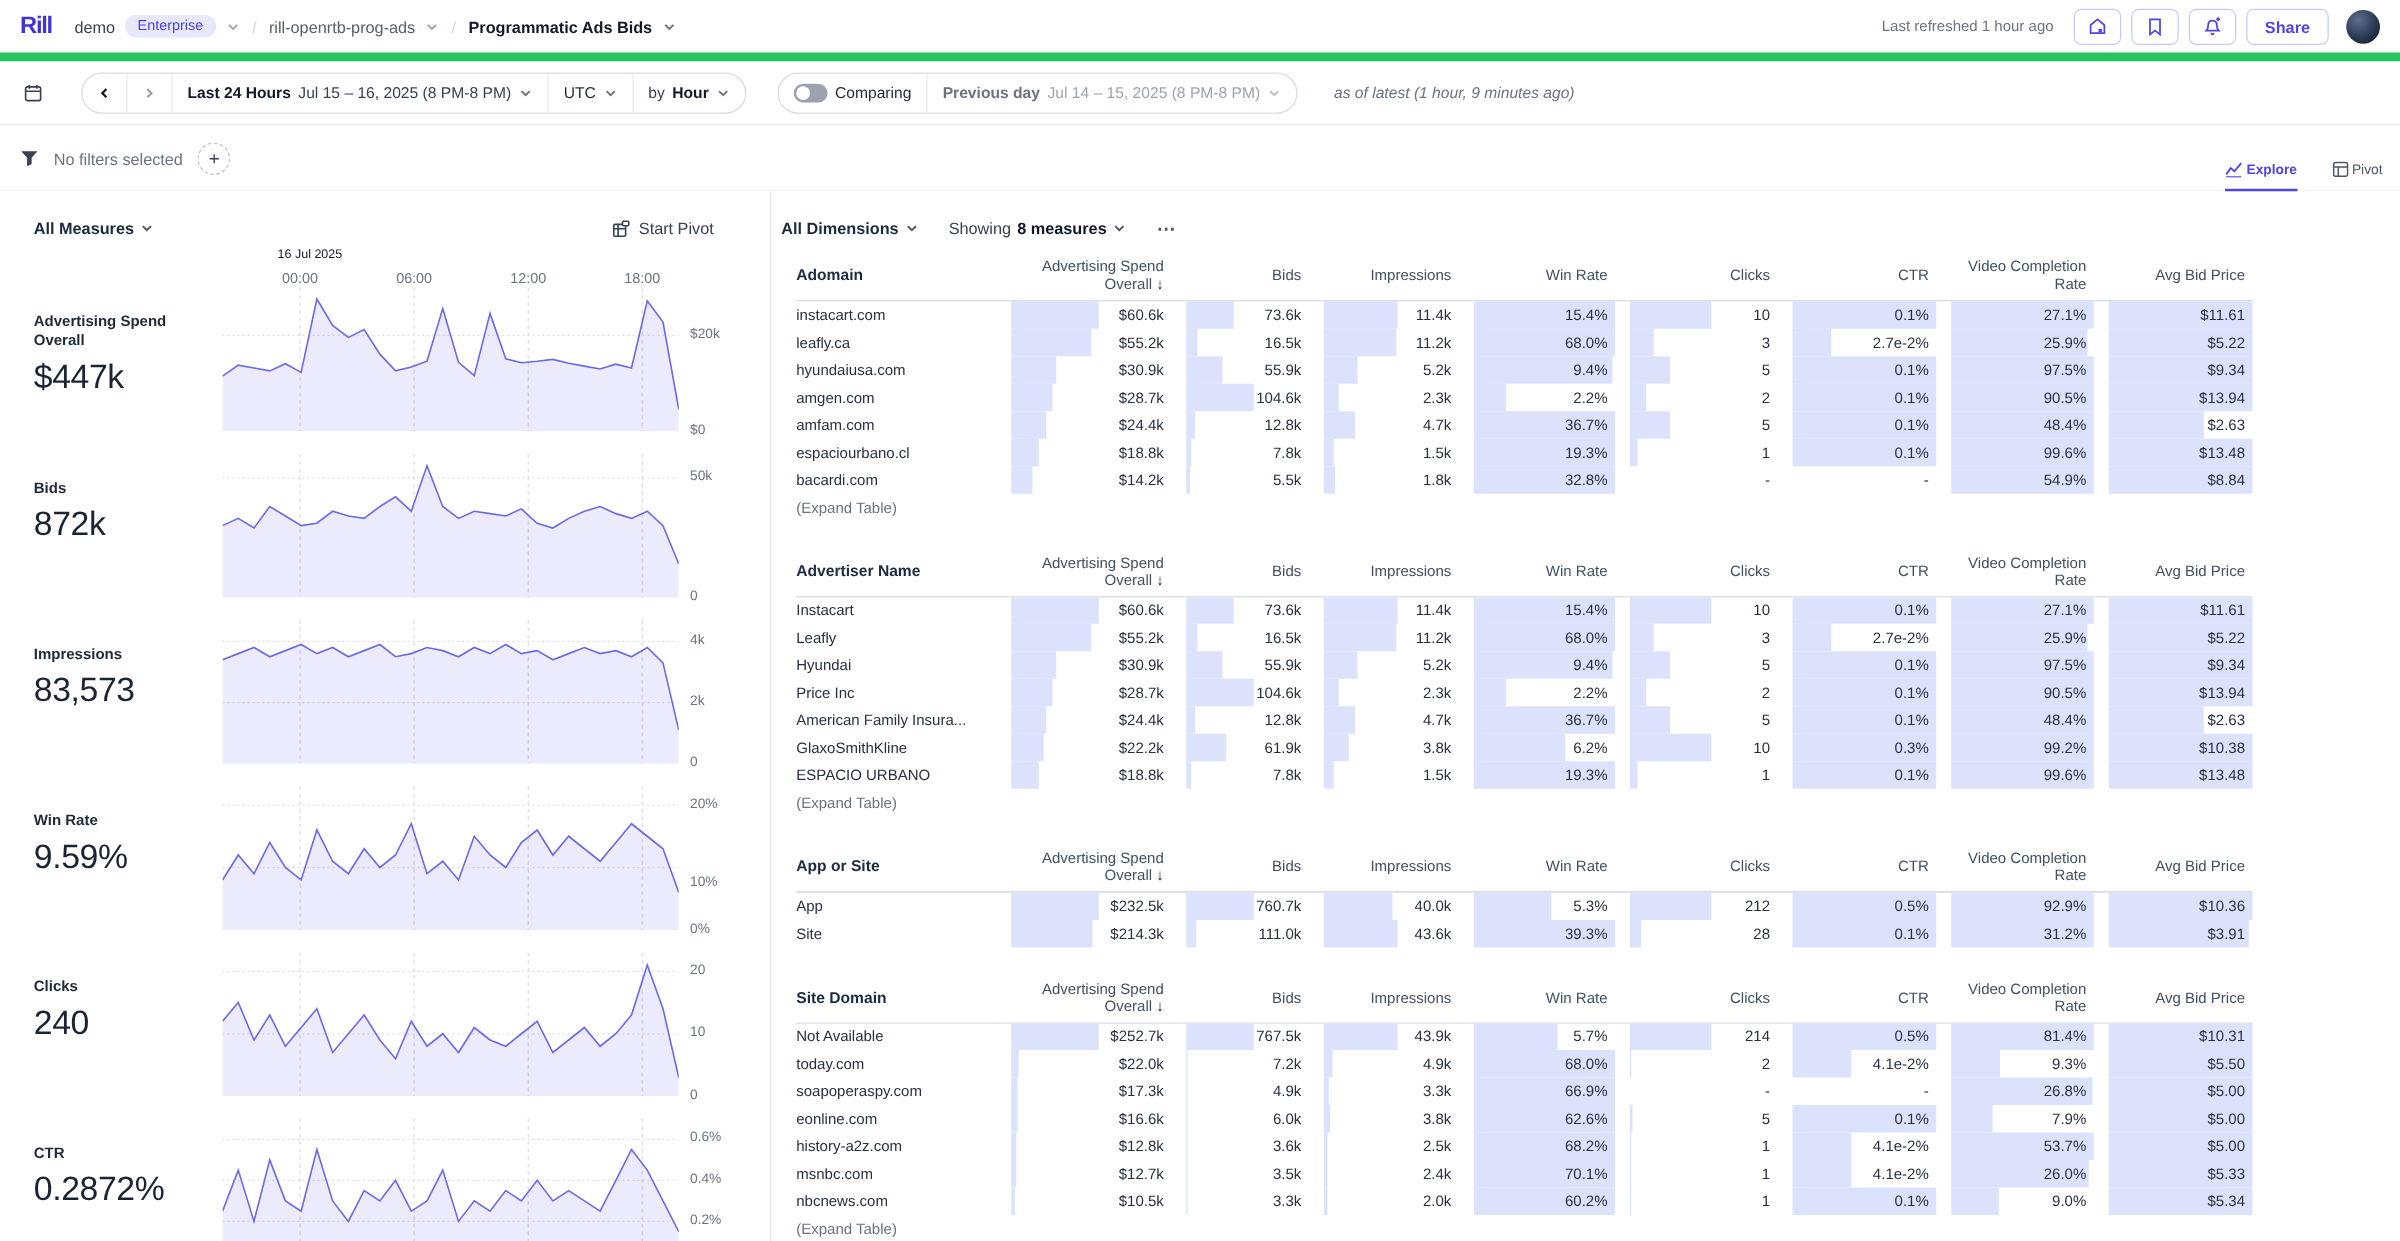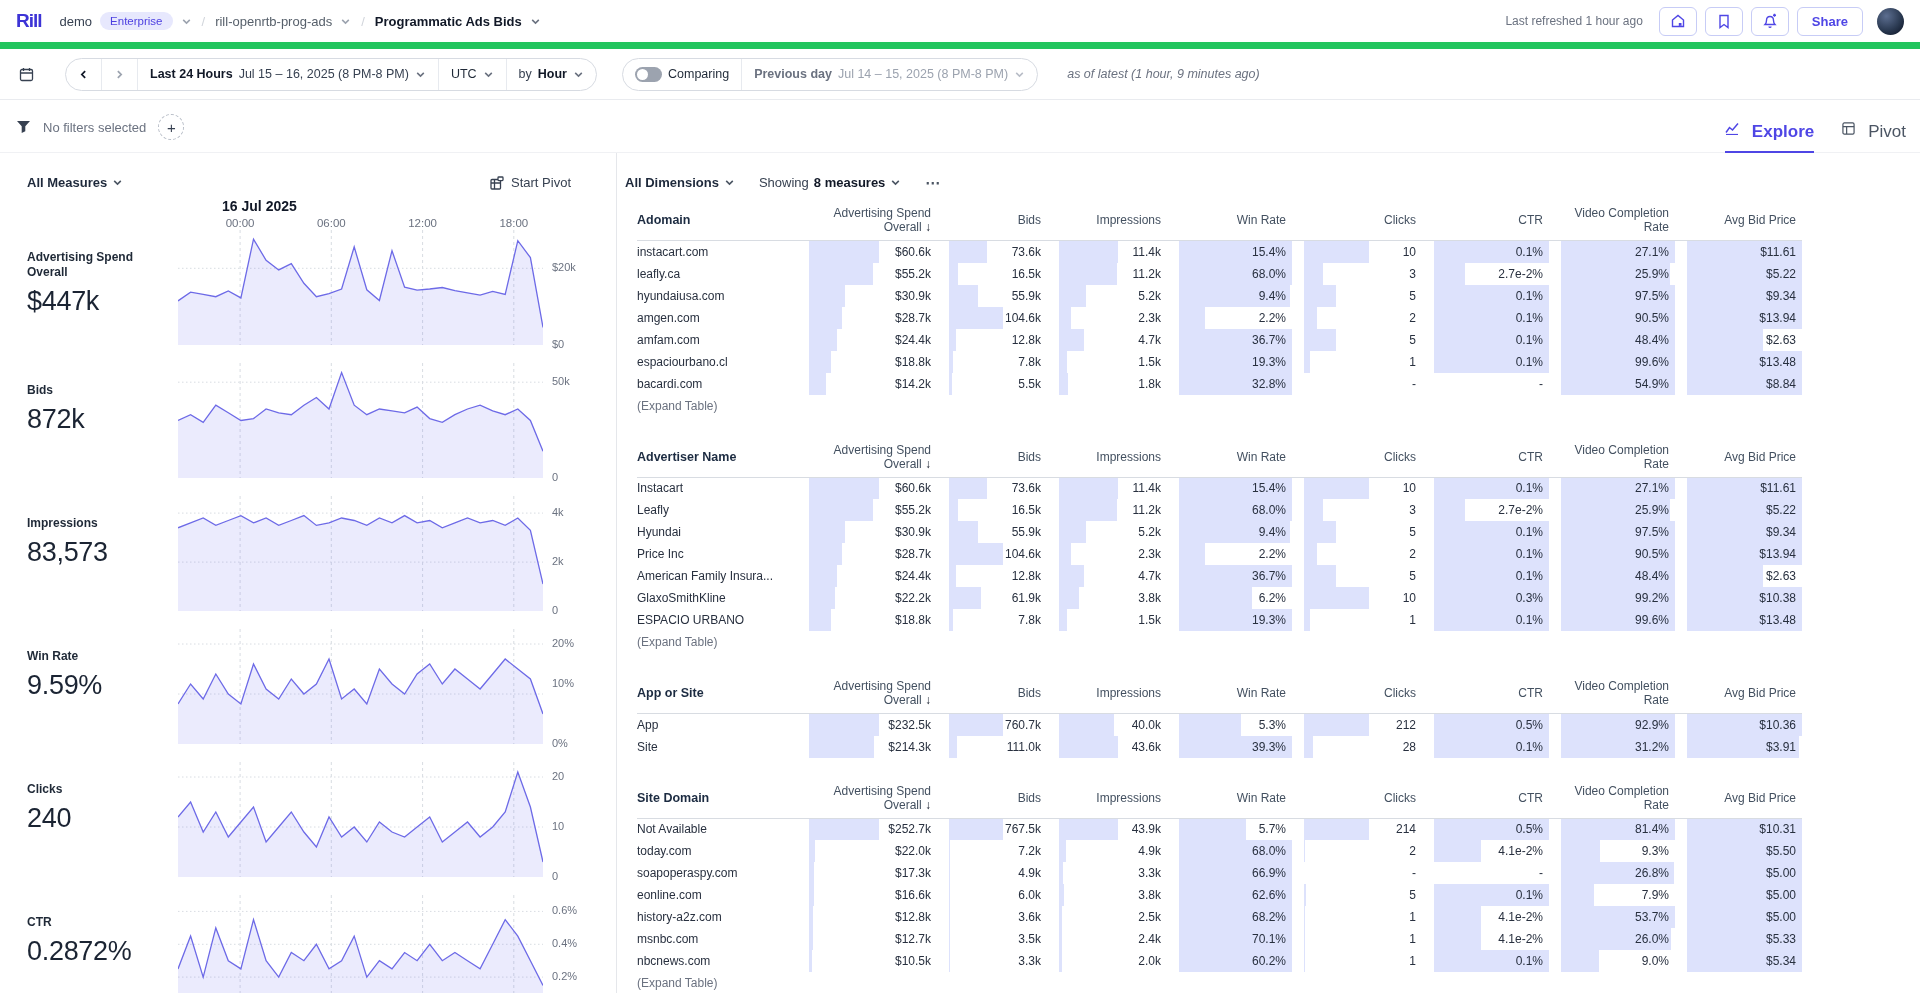--- a/index.html
+++ b/index.html
@@ -40,30 +40,30 @@
 .toggle{width:27px;height:15px;border-radius:9px;background:#9CA3AF;position:relative;flex:none}
 .toggle::after{content:"";position:absolute;left:2px;top:2px;width:11px;height:11px;border-radius:50%;background:#fff}
 .freshness{color:#6B7280;font-style:italic;font-size:12.5px;margin-left:4px}
 
 .subbar{height:53px;position:relative;border-bottom:1px solid #F0F1F4}
 .filters{position:absolute;left:16px;top:14px;display:flex;align-items:center;gap:12px}
 .nofilters{color:#6B7280}
 .addfilter{width:26px;height:26px;border:1.3px dashed #B6BCC6;border-radius:50%;
   display:flex;align-items:center;justify-content:center;color:#374151;font-size:15px}
 .tabs{position:absolute;right:14px;bottom:-1px;display:flex;gap:28px}
-.tab{display:flex;align-items:flex-start;gap:13px;padding-bottom:9px;font-size:17px;color:#4B5563;border-bottom:2px solid transparent}
+.tab{display:flex;align-items:center;gap:3px;padding-bottom:9px;font-size:11px;color:#4B5563;border-bottom:2px solid transparent}
 .tab.active{color:#4F46E5;font-weight:700;border-bottom-color:#4F46E5}
 
 .main{display:flex;height:848px}
 .left{width:616px;flex:none;overflow:hidden}
 .lp-header{display:flex;justify-content:space-between;align-items:center;padding:14px 45px 0 27px;height:45px}
 .lp-title{font-weight:700;color:#1e293b;display:flex;align-items:center;gap:5px}
 .startpivot{display:flex;align-items:center;gap:7px;color:#374151;font-size:13px}
 .axis-row{position:relative;margin-left:178px;width:365px;height:32px}
-.axis-date{position:absolute;top:0;font-weight:700;font-size:14px;color:#111827;white-space:nowrap}
+.axis-date{position:absolute;top:0;font-weight:400;font-size:10px;color:#111827;white-space:nowrap}
 .axis-tick{position:absolute;bottom:1px;transform:translateX(-50%);color:#6B7280;font-size:11.5px}
 .measure-row{display:flex;height:133px}
 .m-info{width:178px;flex:none;padding:20px 14px 0 27px}
 .m-label{font-weight:700;font-size:12px;color:#1f2937;line-height:15px}
 .m-value{font-size:27px;color:#1b2433;margin-top:6px;letter-spacing:-0.3px}
 .m-chart{width:365px;flex:none;position:relative}
 .m-ylab{position:relative;width:60px;flex:none;font-size:11px;color:#6B7280}
 .ytick{position:absolute;left:9px;white-space:nowrap}
 
 .right{flex:1;border-left:1px solid #E5E7EB;padding-left:8px;overflow:hidden}
@@ -356,21 +356,21 @@
               <line x1="244.6" x2="244.6" y1="0" y2="115" stroke="#D8DCE2" stroke-dasharray="3 3"></line>
               <line x1="335.8" x2="335.8" y1="0" y2="115" stroke="#D8DCE2" stroke-dasharray="3 3"></line>
               <line x1="0" x2="365" y1="15.0" y2="15.0" stroke="#D8DCE2" stroke-dasharray="1.5 2.5"></line>
               <line x1="0" x2="365" y1="65.0" y2="65.0" stroke="#D8DCE2" stroke-dasharray="1.5 2.5"></line>
               <path d="M0.0 75.0L12.6 55.0L25.2 70.0L37.8 45.0L50.3 65.0L62.9 75.0L75.5 35.0L88.1 60.0L100.7 70.0L113.3 50.0L125.9 65.0L138.4 55.0L151.0 30.0L163.6 70.0L176.2 60.0L188.8 75.0L201.4 40.0L214.0 55.0L226.6 65.0L239.1 45.0L251.7 35.0L264.3 55.0L276.9 40.0L289.5 50.0L302.1 60.0L314.7 45.0L327.2 30.0L339.8 40.0L352.4 50.0L365.0 85.0L365 115L0 115Z" fill="rgba(99,102,241,0.13)"></path>
               <path d="M0.0 75.0L12.6 55.0L25.2 70.0L37.8 45.0L50.3 65.0L62.9 75.0L75.5 35.0L88.1 60.0L100.7 70.0L113.3 50.0L125.9 65.0L138.4 55.0L151.0 30.0L163.6 70.0L176.2 60.0L188.8 75.0L201.4 40.0L214.0 55.0L226.6 65.0L239.1 45.0L251.7 35.0L264.3 55.0L276.9 40.0L289.5 50.0L302.1 60.0L314.7 45.0L327.2 30.0L339.8 40.0L352.4 50.0L365.0 85.0" fill="none" stroke="#6D6AE7" stroke-width="1.3"></path>
             </svg>
           </div>
           <div class="m-ylab">
             <div class="ytick" style="top: 8px;">20%</div>
-            <div class="ytick" style="top: 48px;">10%</div>
+            <div class="ytick" style="top: 71px;">10%</div>
             <div class="ytick" style="top: 108px;">0%</div>
           </div>
         </div>
         <div class="measure-row">
           <div class="m-info">
             <div class="m-label">Clicks</div>
             <div class="m-value">240</div>
           </div>
           <div class="m-chart">
             <svg width="365" height="115">

